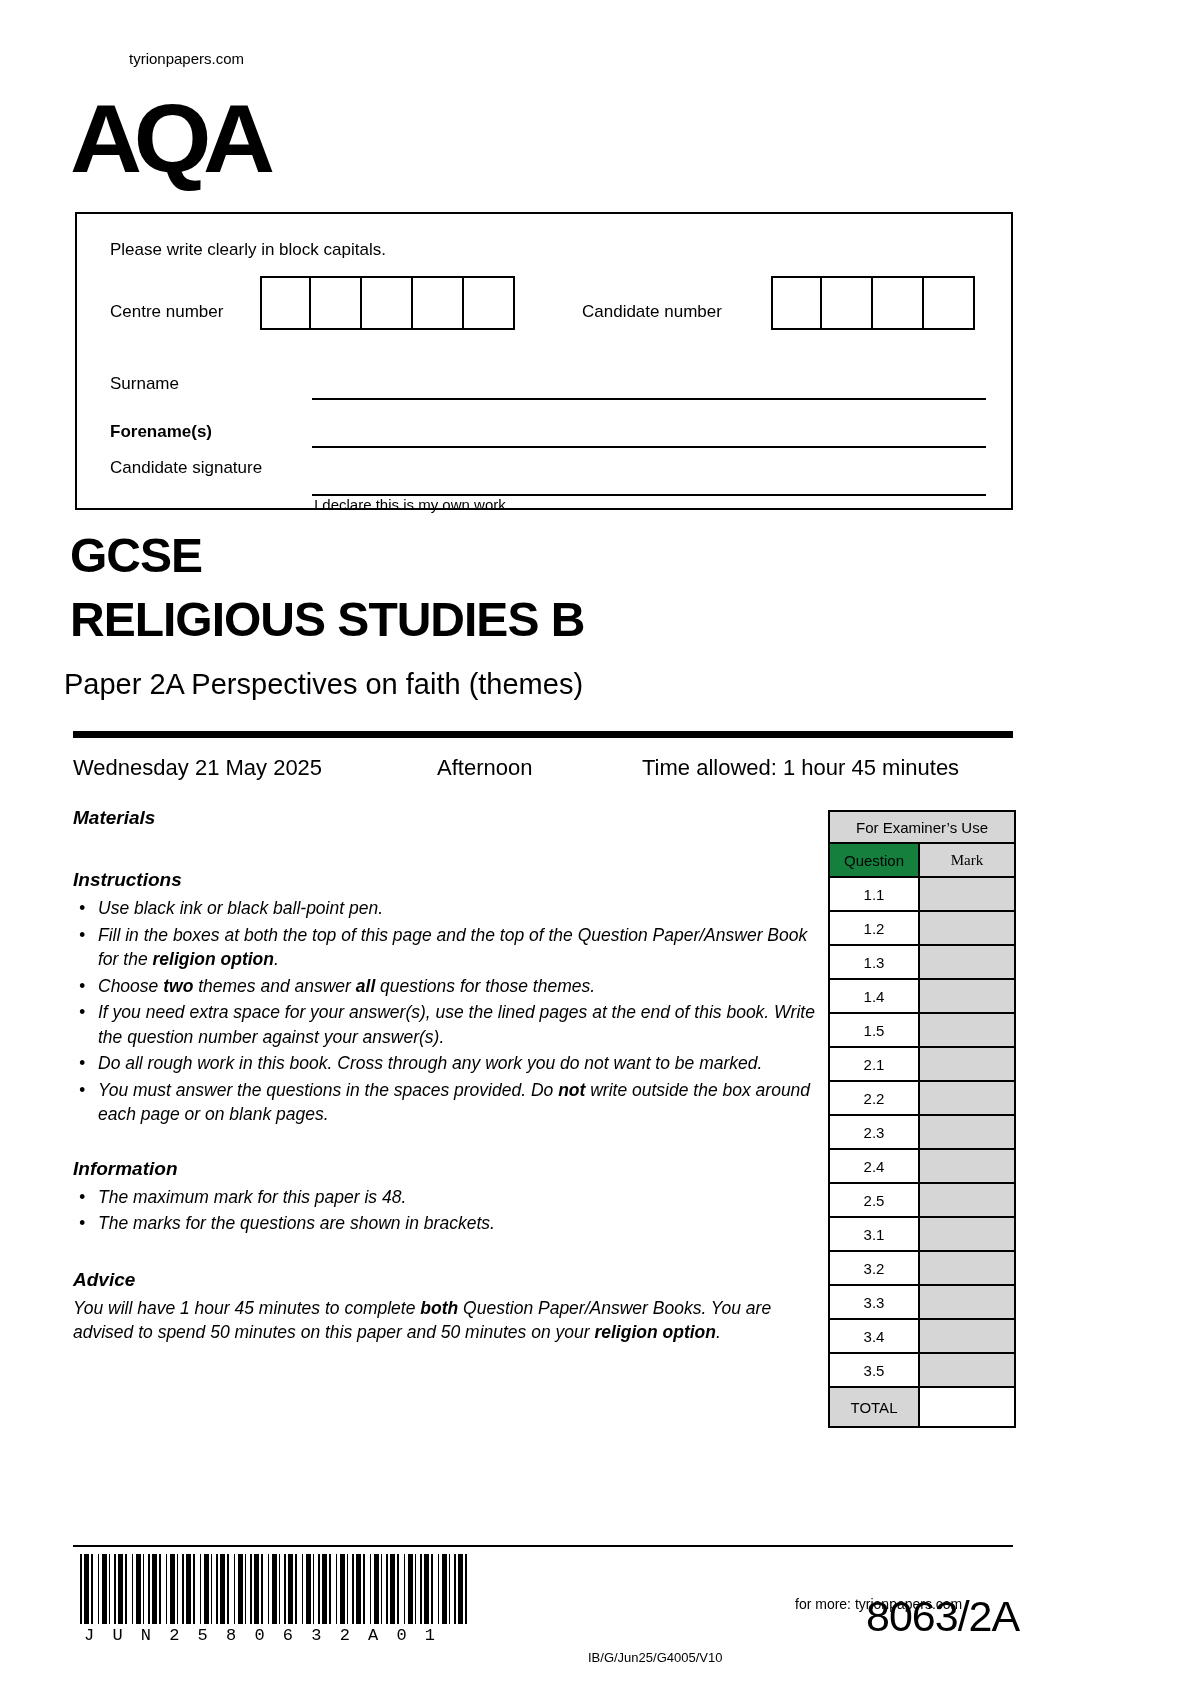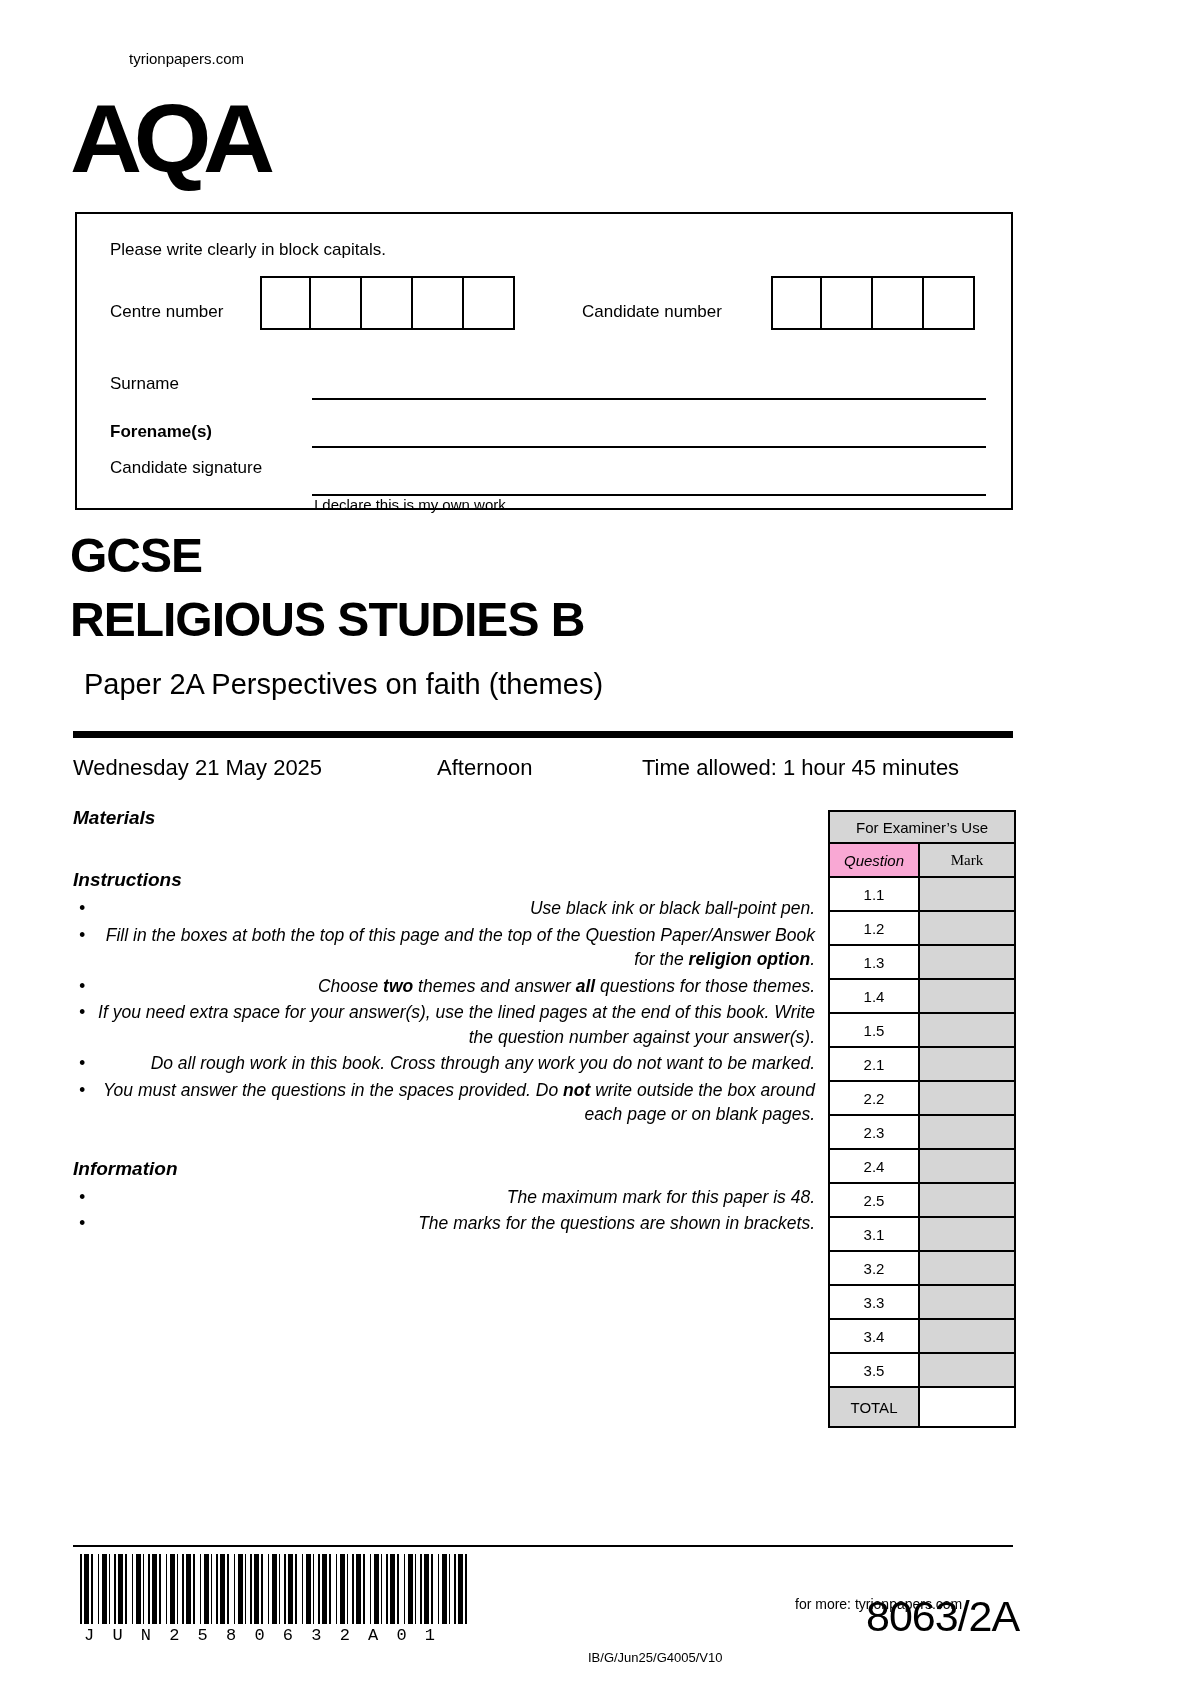--- a/index.html
+++ b/index.html
@@ -25,45 +25,45 @@
   .cand-box .instr{position:absolute;left:33px;top:26px;font-size:17px;}
   .cand-label{position:absolute;font-size:17px;}
   .numboxes{position:absolute;display:flex;}
   .numbox{width:51px;height:54px;border:2px solid #000;border-left:none;box-sizing:border-box;background:#fff;}
   .numbox:first-child{border-left:2px solid #000;}
   .write-line{position:absolute;border-bottom:2px solid #000;height:0;}
   .declaration{position:absolute;left:237px;top:282px;font-size:15px;}
   
   .t-qual{position:absolute;left:70px;top:528px;font-size:48px;font-weight:700;letter-spacing:-1px;}
   .t-subj{position:absolute;left:70px;top:592px;font-size:48px;font-weight:700;letter-spacing:-1px;}
-  .t-paper{position:absolute;left:84px;top:668px;font-size:29px;font-weight:400;}
+  .t-paper{position:absolute;left:64px;top:668px;font-size:29px;font-weight:400;}
   .thick-rule{position:absolute;left:73px;top:731px;width:940px;height:7px;background:#000;}
   .session{position:absolute;left:73px;top:755px;width:940px;font-size:22px;}
   .session .date{position:absolute;left:0;top:0;}
   .session .tod{position:absolute;left:364px;top:0;}
   .session .allowed{position:absolute;left:569px;top:0;}
   
   .leftcol{position:absolute;left:73px;top:806px;width:742px;font-size:17.5px;line-height:24.5px;}
   .leftcol h3{font-size:19px;line-height:24px;margin:0 0 4px 0;}
   .leftcol .sect{margin:0;font-style:italic;}
   .leftcol .gap-ins{margin-top:38px;}
   .leftcol .gap-inf{margin-top:30px;}
   .leftcol .gap-adv{margin-top:32px;}
   ul.bullets{list-style:none;margin:0;padding:0;}
-  ul.bullets li{position:relative;padding-left:25px;margin:0 0 2px 0;text-align:right;}
+  ul.bullets li{position:relative;padding-left:25px;margin:0 0 2px 0;}
   ul.bullets li::before{content:"\2022";position:absolute;left:6px;top:0;}
   
   .exam-table-wrap{position:absolute;left:828px;top:810px;}
   table.exam{border-collapse:collapse;}
   table.exam td,table.exam th{
     border:2px solid #000;font-size:15px;font-weight:400;
     text-align:center;vertical-align:middle;padding:0;
   }
   .cell-title{width:182px;height:30px;background:#d6d6d6;}
-  .cell-qhead{width:88px;height:32px;background:#f9a8d4;font-style:italic;}
+  .cell-qhead{width:88px;height:32px;background:#15803d;}
   .cell-mhead{width:94px;background:#d6d6d6;font-family:Liberation Serif, serif;}
   .cell-q{height:32px;background:#fff;}
   .cell-m{background:#d6d6d6;}
   .cell-total{height:38px;background:#d6d6d6;font-weight:700;}
   .cell-totalmark{background:#fff;}
   
   .foot-rule{position:absolute;left:73px;top:1545px;width:940px;height:2px;background:#000;}
   .barcode{
     position:absolute;left:80px;top:1554px;width:388px;height:70px;
     background:
@@ -150,20 +150,24 @@
 
     <div class="sect gap-inf">
       <h3>Information</h3>
       <ul class="bullets">
 
       <li><span>The maximum mark for this paper is 48.</span></li>
           <li><span>The marks for the questions are shown in brackets.</span></li>
         </ul>
     </div>
 
+    <div class="sect gap-adv">
+      <h3>Advice</h3>
+      <div><span>You will have 1 hour 45 minutes to complete </span><b>both</b><span> Question Paper/Answer Books.  You are advised to spend 50 minutes on this paper and 50 minutes on your </span><b>religion option</b><span>.</span></div>
+    </div>
   </div>
 
   <div class="exam-table-wrap">
     <table class="exam">
       <tbody>
         <tr>
           <td class="cell-title" colspan="2">For Examiner’s Use</td>
         </tr>
         <tr>
           <td class="cell-qhead">Question</td>

